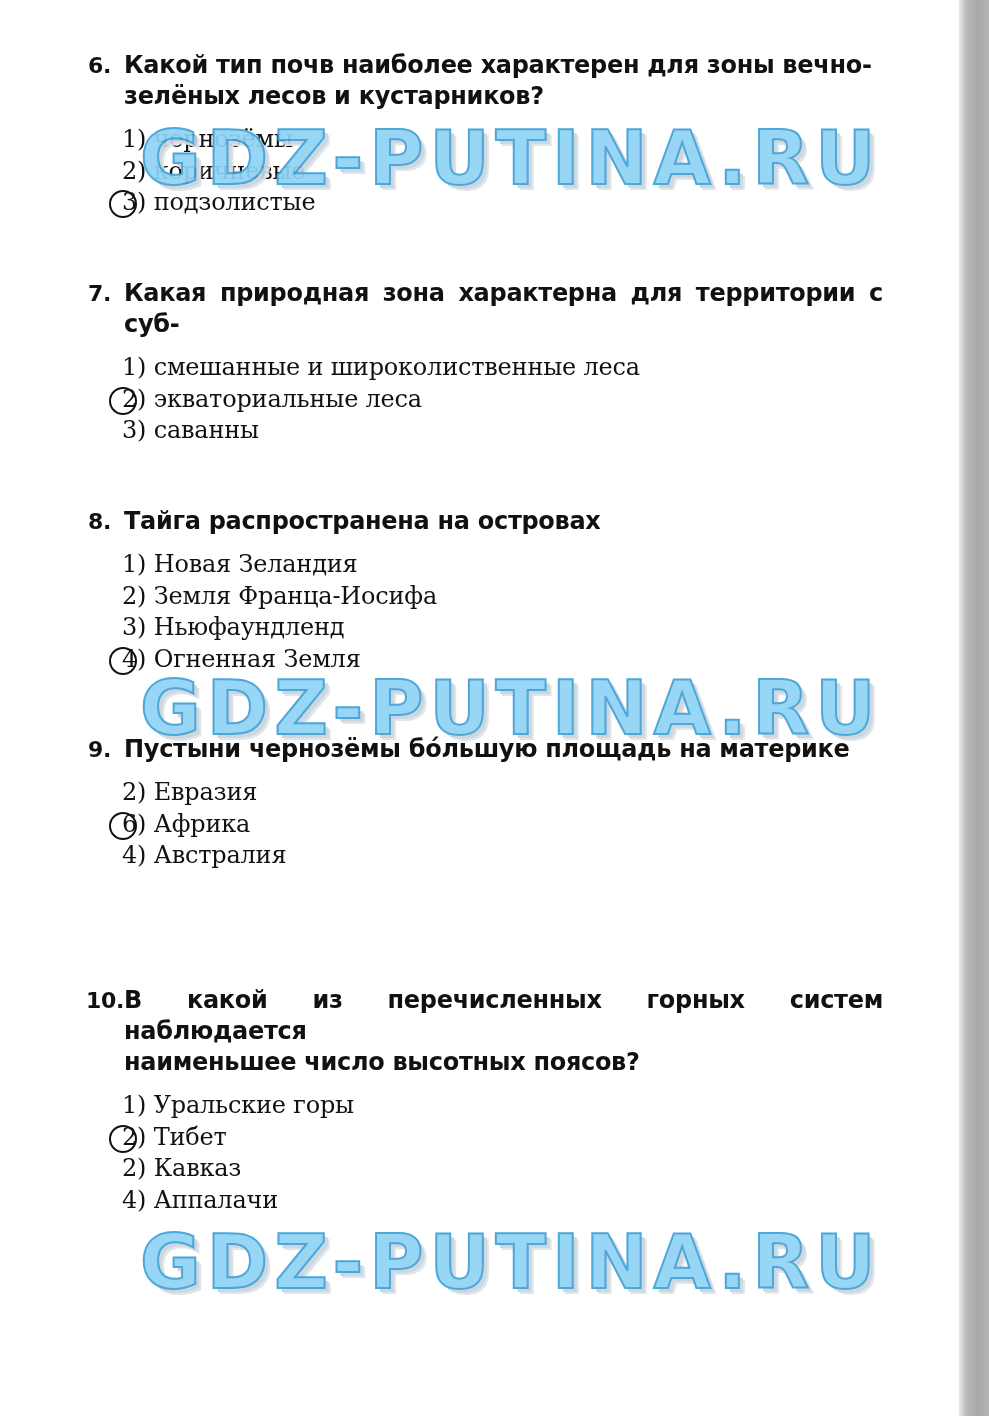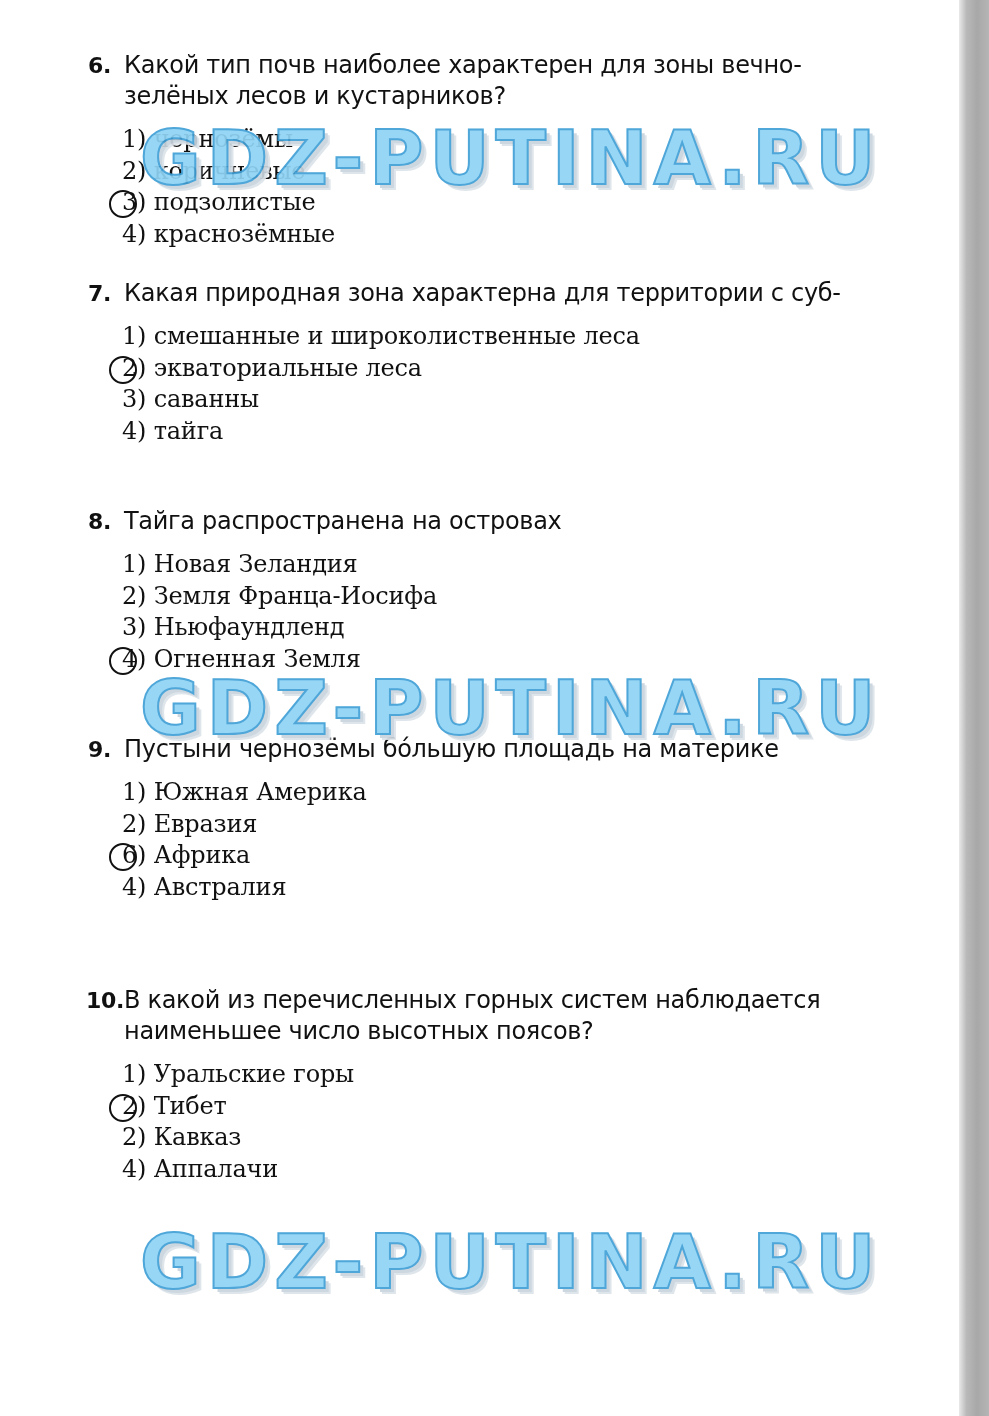--- a/index.html
+++ b/index.html
@@ -12,21 +12,21 @@
     background: linear-gradient(to right, #e9e9e9 0%, #b9b9b9 25%, #a8a8a8 60%, #b5b5b5 100%);
   }
   .question {
     position: absolute; left: 88px; width: 795px;
     font-family: "DejaVu Sans", sans-serif; color: #111;
   }
   .q-head { position: relative; font-size: 24px; line-height: 31px; letter-spacing: -0.3px; }
   .q-num {
     position: absolute; left: 0; top: 0; font-weight: bold; font-size: 22px;
   }
-  .q-text { display: block; padding-left: 36px; text-align: justify; text-align-last: left; }
+  .q-text { display: block; padding-left: 36px; text-align: justify; text-align-last: left; font-weight: bold; }
   .q-text.justify-full { text-align-last: auto; }
   .options { margin-top: 12px; padding-left: 34px; }
   .option {
     position: relative; font-family: "DejaVu Serif", serif; font-size: 24px; line-height: 31.5px;
     color: #111; white-space: nowrap; letter-spacing: -0.2px;
   }
   .option .circle {
     position: absolute; left: -13px; top: 3px; width: 28px; height: 28px;
     border: 2px solid #111; border-radius: 50%; box-sizing: border-box;
   }
@@ -47,34 +47,32 @@
 <div class="question" style="top:50px;">
   <div class="q-head">
     <span class="q-num">6.</span>
     <span class="q-text justify-full">Какой тип почв наиболее характерен для зоны вечно-</span>
     <span class="q-text">зелёных лесов и кустарников?</span>
   </div>
   <div class="options">
     <div class="option">1) чернозёмы</div>
     <div class="option">2) коричневые</div>
     <div class="option"><span class="circle"></span><span>3) подзолистые</span></div>
-    <div class="option">4) краснозёмные</div>
   </div>
 </div>
 
 <div class="question" style="top:278px;">
   <div class="q-head">
     <span class="q-num">7.</span>
     <span class="q-text justify-full">Какая природная зона характерна для территории с суб-</span>
   </div>
   <div class="options">
     <div class="option">1) смешанные и широколиственные леса</div>
     <div class="option"><span class="circle"></span><span>2) экваториальные леса</span></div>
     <div class="option">3) саванны</div>
-    <div class="option">4) тайга</div>
   </div>
 </div>
 
 <div class="question" style="top:506px;">
   <div class="q-head">
     <span class="q-num">8.</span>
     <span class="q-text">Тайга распространена на островах</span>
   </div>
   <div class="options">
     <div class="option">1) Новая Зеландия</div>
@@ -83,21 +81,20 @@
     <div class="option"><span class="circle"></span><span>4) Огненная Земля</span></div>
   </div>
 </div>
 
 <div class="question" style="top:734px;">
   <div class="q-head">
     <span class="q-num">9.</span>
     <span class="q-text">Пустыни чернозёмы бóльшую площадь на материке</span>
   </div>
   <div class="options">
-    <div class="option">1) Южная Америка</div>
     <div class="option">2) Евразия</div>
     <div class="option"><span class="circle"></span><span>6) Африка</span></div>
     <div class="option">4) Австралия</div>
   </div>
 </div>
 
 <div class="question" style="top:985px;">
   <div class="q-head">
     <span class="q-num" style="left:-2px;">10.</span>
     <span class="q-text justify-full">В какой из перечисленных горных систем наблюдается</span>

